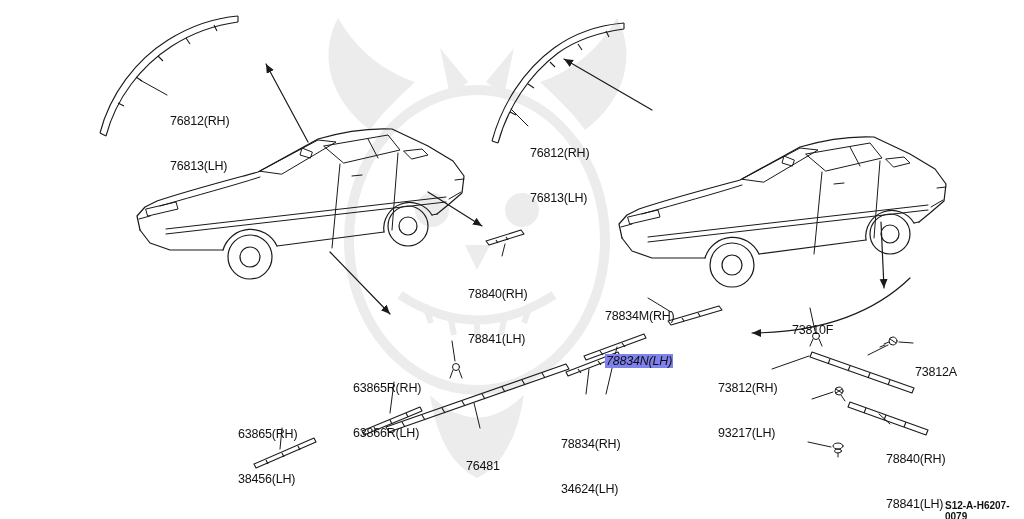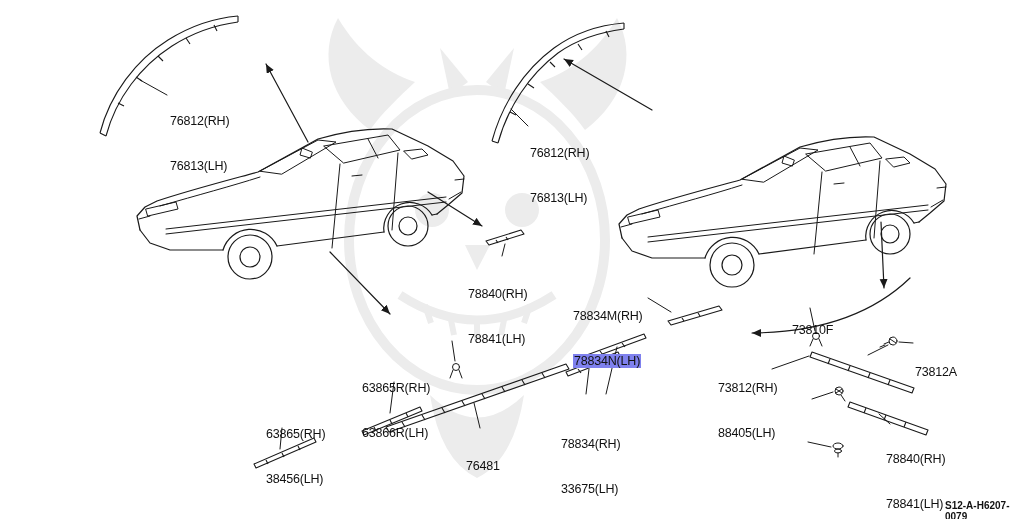--- a/index.html
+++ b/index.html
@@ -6,21 +6,21 @@
   html,body { background:#ffffff; }
   #stage {
     position:relative; width:1024px; height:519px; background:#fff;
     overflow:hidden; font-family:"Liberation Sans", sans-serif;
   }
   #art { position:absolute; left:0; top:0; z-index:1; }
   .label {
     position:absolute; z-index:2; font-size:12.5px; line-height:15px;
     letter-spacing:-0.2px; color:#111; white-space:pre;
   }
-  .label .hl { background: var(--highlight-color,#7f81ee); padding:0 1px; }
+  .label .hl { background: var(--highlight-color,#7f81ee); padding:0 1px;font-style:italic; }
   .code {
     position:absolute; z-index:2; font-size:10px; font-weight:bold;
     color:#111; letter-spacing:0;padding-left:44px;
   }
   svg .ln   { stroke: var(--line-color,#1a1a1a); fill:none; stroke-width:1.2;
               stroke-linecap:round; stroke-linejoin:round; }
   svg .thin { stroke-width:1; }
   svg .band { stroke: var(--line-color,#1a1a1a); fill:none; stroke-width:1.1;
               stroke-linejoin:round; }
   svg .ah   { fill: var(--line-color,#1a1a1a); stroke:none; }
@@ -221,53 +221,53 @@
   <div class="label" style="left:530px; top:116px">
     <div>76812(RH)</div>
     <div>76813(LH)</div>
   </div>
 
   <div class="label" style="left:468px; top:257px">
     <div>78840(RH)</div>
     <div>78841(LH)</div>
   </div>
 
-  <div class="label" style="left:573px; top:279px">
+  <div class="label" style="left:605px; top:279px">
     <div>78834M(RH)</div>
     <div><span class="hl">78834N(LH)</span></div>
   </div>
 
   <div class="label" style="left:792px; top:293px">
     <div>73810F</div>
   </div>
 
   <div class="label" style="left:915px; top:335px">
     <div>73812A</div>
   </div>
 
 
-  <div class="label" style="left:362px; top:351px">
+  <div class="label" style="left:353px; top:351px">
     <div>63865R(RH)</div>
     <div>63866R(LH)</div>
   </div>
 
   <div class="label" style="left:718px; top:351px">
     <div>73812(RH)</div>
-    <div>88405(LH)</div>
-  </div>
-
-
-  <div class="label" style="left:266px; top:397px">
+    <div>93217(LH)</div>
+  </div>
+
+
+  <div class="label" style="left:238px; top:397px">
     <div>63865(RH)</div>
     <div>38456(LH)</div>
   </div>
 
   <div class="label" style="left:561px; top:407px">
     <div>78834(RH)</div>
-    <div>33675(LH)</div>
+    <div>34624(LH)</div>
   </div>
 
   <div class="label" style="left:466px; top:429px">
     <div>76481</div>
   </div>
 
   <div class="label" style="left:886px; top:422px">
     <div>78840(RH)</div>
     <div>78841(LH)</div>
   </div>

